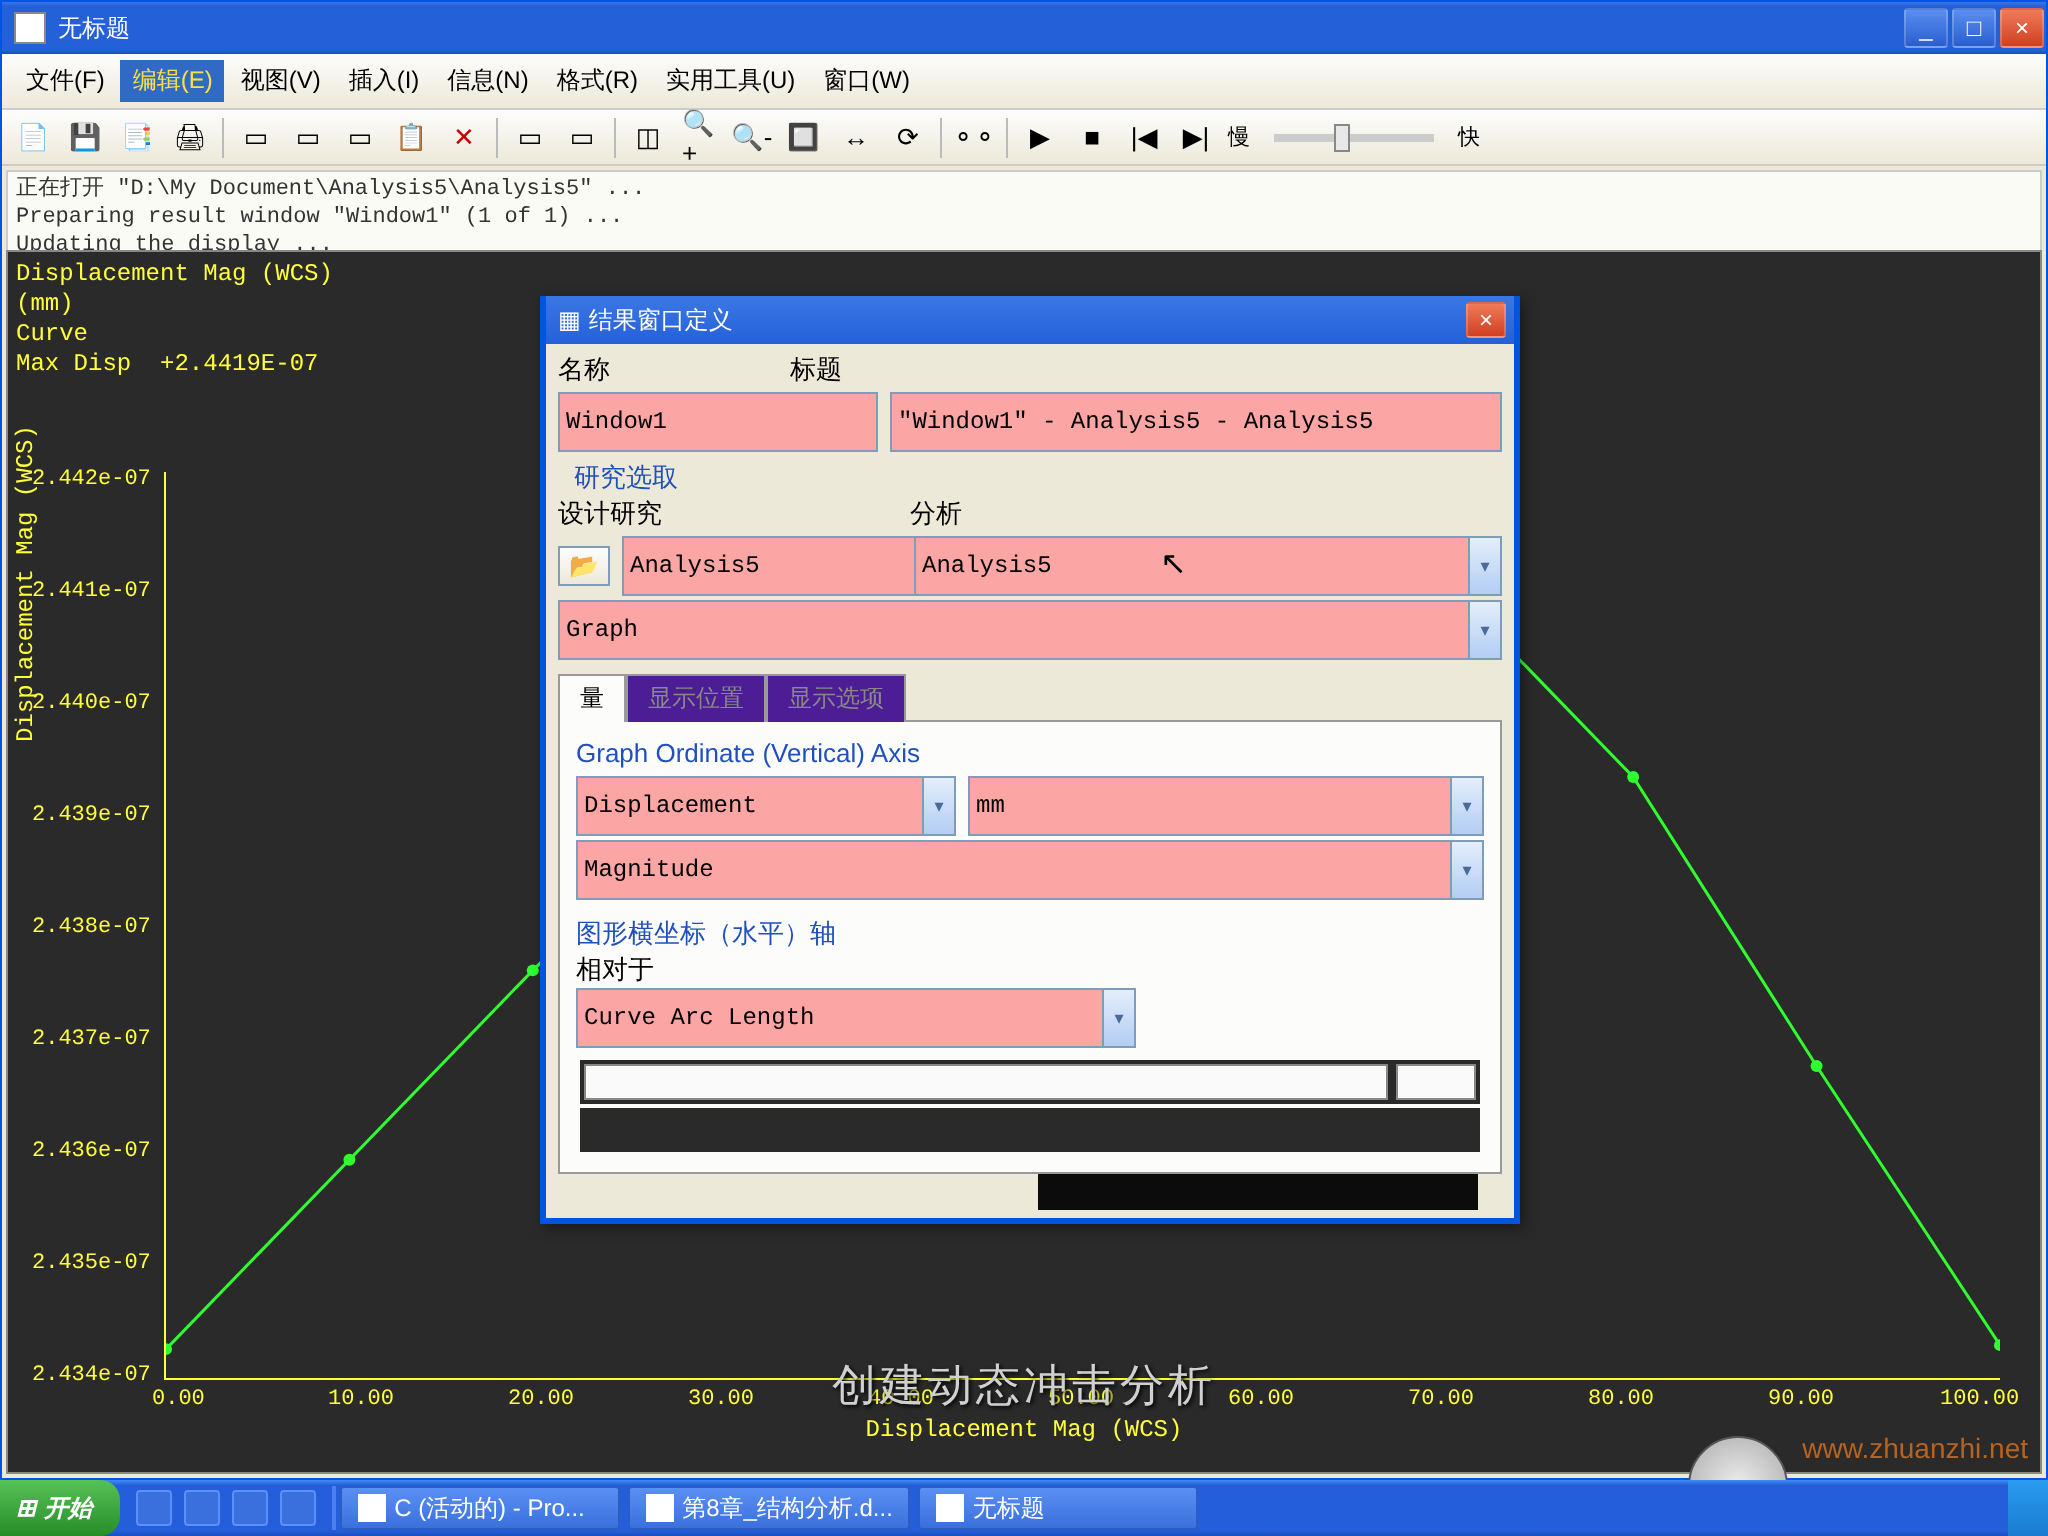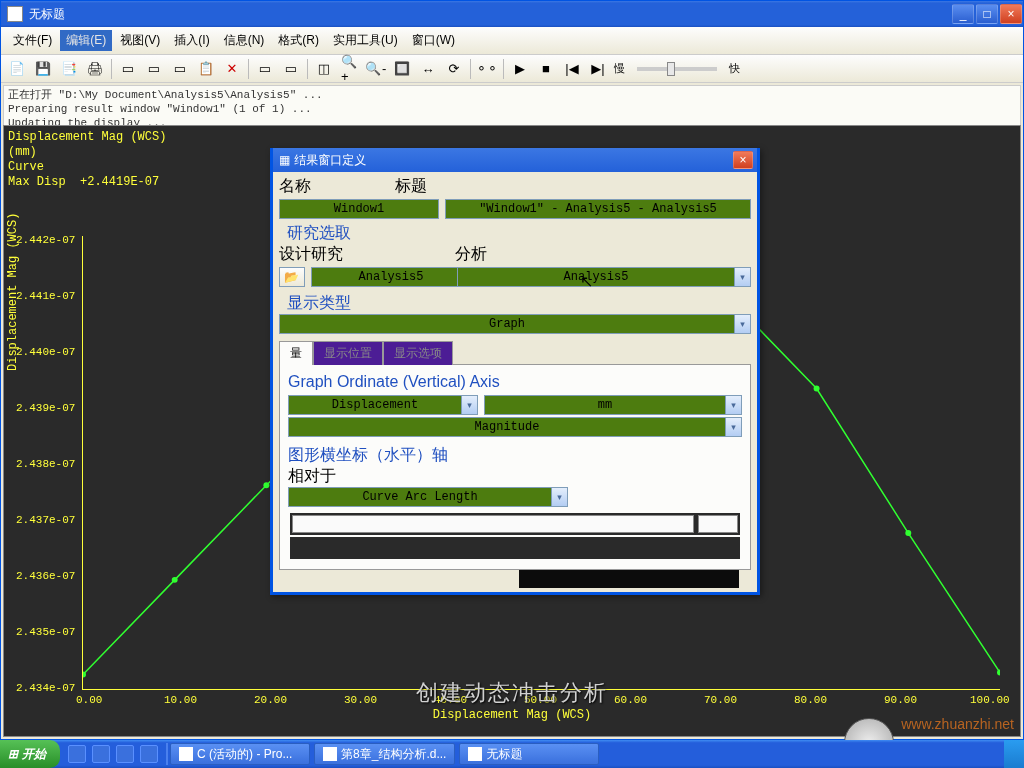--- a/index.html
+++ b/index.html
@@ -7,21 +7,21 @@
 
 
 .main-window { position: absolute; left: 0; top: 0; width: 1024px; height: 740px; background: #ece9d8; border: 1px solid #0054e3; }
 .titlebar { height: 26px; background: linear-gradient(#3b77e3, #2461d9 8%, #2461d9 92%, #1a4fc0); display: flex; align-items: center; color: #fff; font-size: 12px; padding-left: 6px; }
 .titlebar .t-icon { width: 16px; height: 16px; background: #fff; border: 1px solid #888; margin-right: 6px; }
 .titlebar .spacer { flex: 1; }
 .win-btn { width: 22px; height: 20px; margin: 0 1px; border: 1px solid #fff3; background: linear-gradient(#5a8ef0,#2a5ed0); color: #fff; font: 12px/18px sans-serif; text-align: center; border-radius: 2px; }
 .win-btn.close { background: linear-gradient(#f07a5a,#d04020); }
 .menubar { height: 28px; background: linear-gradient(#fdfdfd,#ece9d8); display: flex; align-items: center; padding-left: 6px; font-size: 12px; gap: 2px; border-bottom: 1px solid #ccc; }
 .menubar .mitem { padding: 2px 6px; }
-.menubar .mitem.sel { background: #316ac5; color: #e5e5e5; }
+.menubar .mitem.sel { background: #316ac5; color: #fde047; }
 .toolbar { height: 28px; background: linear-gradient(#fdfdfd,#ece9d8); display: flex; align-items: center; padding-left: 6px; gap: 6px; border-bottom: 1px solid #ccc; }
 .tbtn { width: 20px; height: 20px; border: 1px solid transparent; display: flex; align-items: center; justify-content: center; font-size: 13px; }
 .tsep { width: 1px; height: 20px; background: #bbb; }
 .slider { width: 80px; height: 4px; background: #ccc; position: relative; margin: 0 6px; }
 .slider .thumb { position: absolute; left: 30px; top: -5px; width: 8px; height: 14px; background: #e8e8e8; border: 1px solid #888; }
 
 .status { height: 44px; background: #fbfbf6; border: 1px solid #ccc; margin: 2px; font: 11px/14px "Courier New", monospace; padding: 2px 4px; color: #333; white-space: pre; overflow: hidden; }
 
 .canvas { position: absolute; left: 2px; right: 2px; top: 124px; bottom: 2px; background: #2a2a2a; border: 1px solid #888; }
 .canvas-head { position: absolute; left: 4px; top: 4px; font: 12px/15px "Courier New", monospace; color: #ffff3a; white-space: pre; }
@@ -31,23 +31,23 @@
 .xt { position: absolute; bottom: 30px; color: #ffff3a; font: 11px "Courier New"; }
 .x-axis-lbl { position: absolute; left: 50%; bottom: 14px; transform: translateX(-50%); color: #ffff3a; font: 12px "Courier New"; }
 
 
 .dialog { position: absolute; left: 270px; top: 148px; width: 490px; background: #ece9d8; border: 3px solid #0054e3; border-top: none; overflow: hidden; box-shadow: 2px 2px 6px rgba(0,0,0,.4); }
 .dlg-title { height: 24px; background: linear-gradient(#3b77e3,#2461d9); color: #fff; font-size: 12px; display: flex; align-items: center; padding-left: 6px; }
 .dlg-title .spacer { flex: 1; }
 .dlg-close { width: 20px; height: 18px; background: linear-gradient(#f07a5a,#d04020); border: 1px solid #fff3; border-radius: 2px; color: #fff; font: 12px/16px sans-serif; text-align: center; margin-right: 4px; }
 .dlg-body { padding: 4px 6px; font-size: 12px; }
 .row { display: flex; gap: 6px; margin-bottom: 2px; align-items: center; }
-.lbl { font-size: 16px; color: #000; }
+.lbl { font-size: 13px; color: #000; }
 .lbl.blue { color: #2050c0; }
-.inp { height: 20px; border: 1px solid #7f9db9; background: #4d7c0f; font: 12px "Courier New"; padding: 0 3px; flex: 1; text-align: center; }
+.inp { height: 30px; border: 1px solid #7f9db9; background: #fca5a5; font: 12px "Courier New"; padding: 0 3px; flex: 1; }
 .combo { position: relative; display: flex; }
 .combo .arr { width: 16px; background: linear-gradient(#e4eefc,#b3cdf3); border: 1px solid #7f9db9; border-left: none; display: flex; align-items: center; justify-content: center; font-size: 9px; color: #4a6a9a; }
 .fbtn { width: 26px; height: 20px; border: 1px solid #7f9db9; background: linear-gradient(#fdfdfd,#ece9d8); display: flex; align-items: center; justify-content: center; }
 
 .tabs { margin-top: 6px; }
 .tabbar { display: flex; }
 .tab { padding: 3px 10px; border: 1px solid #999; background: #4c1d95; font-size: 12px; border-bottom: none; position: relative; top: 1px; }
 .tab.active { background: #fcfcfa; z-index: 2; }
 .tab.dis { color: #888; }
 .tabpage { border: 1px solid #999; background: #fcfcfa; padding: 8px; }
@@ -216,21 +216,20 @@
       <div class="combo" style="width:140px">
         <input class="inp" value="Analysis5" style="">
           <div class="arr">▾</div>
       </div>
       <div class="combo" style="flex:1">
         <input class="inp" value="Analysis5" style="">
           <div class="arr">▾</div>
       </div>
     </div>
 
-    <div class="lbl blue" style="margin:6px 0 0 8px">显示类型</div>
     <div class="row">
       <div class="combo" style="flex:1">
         <input class="inp" value="Graph" style="">
           <div class="arr">▾</div>
       </div>
     </div>
 
     <div class="tabs">
       <div class="tabbar">
         <div class="tab active">量</div>

